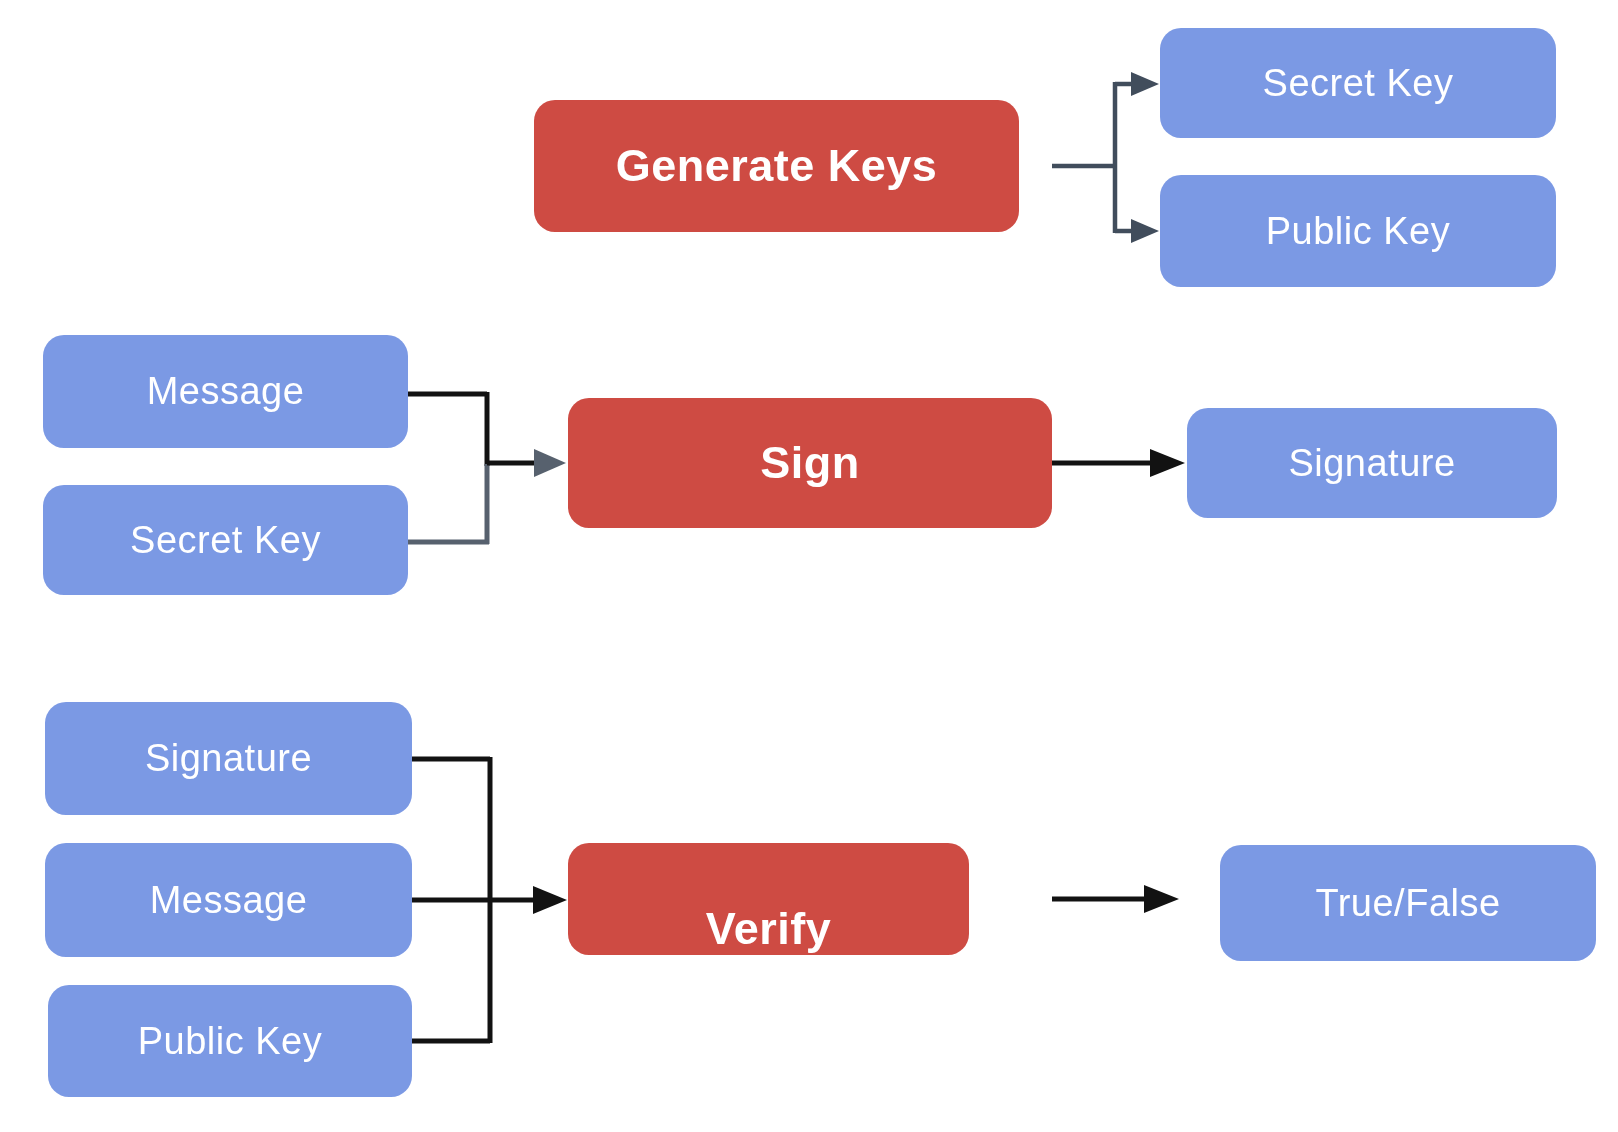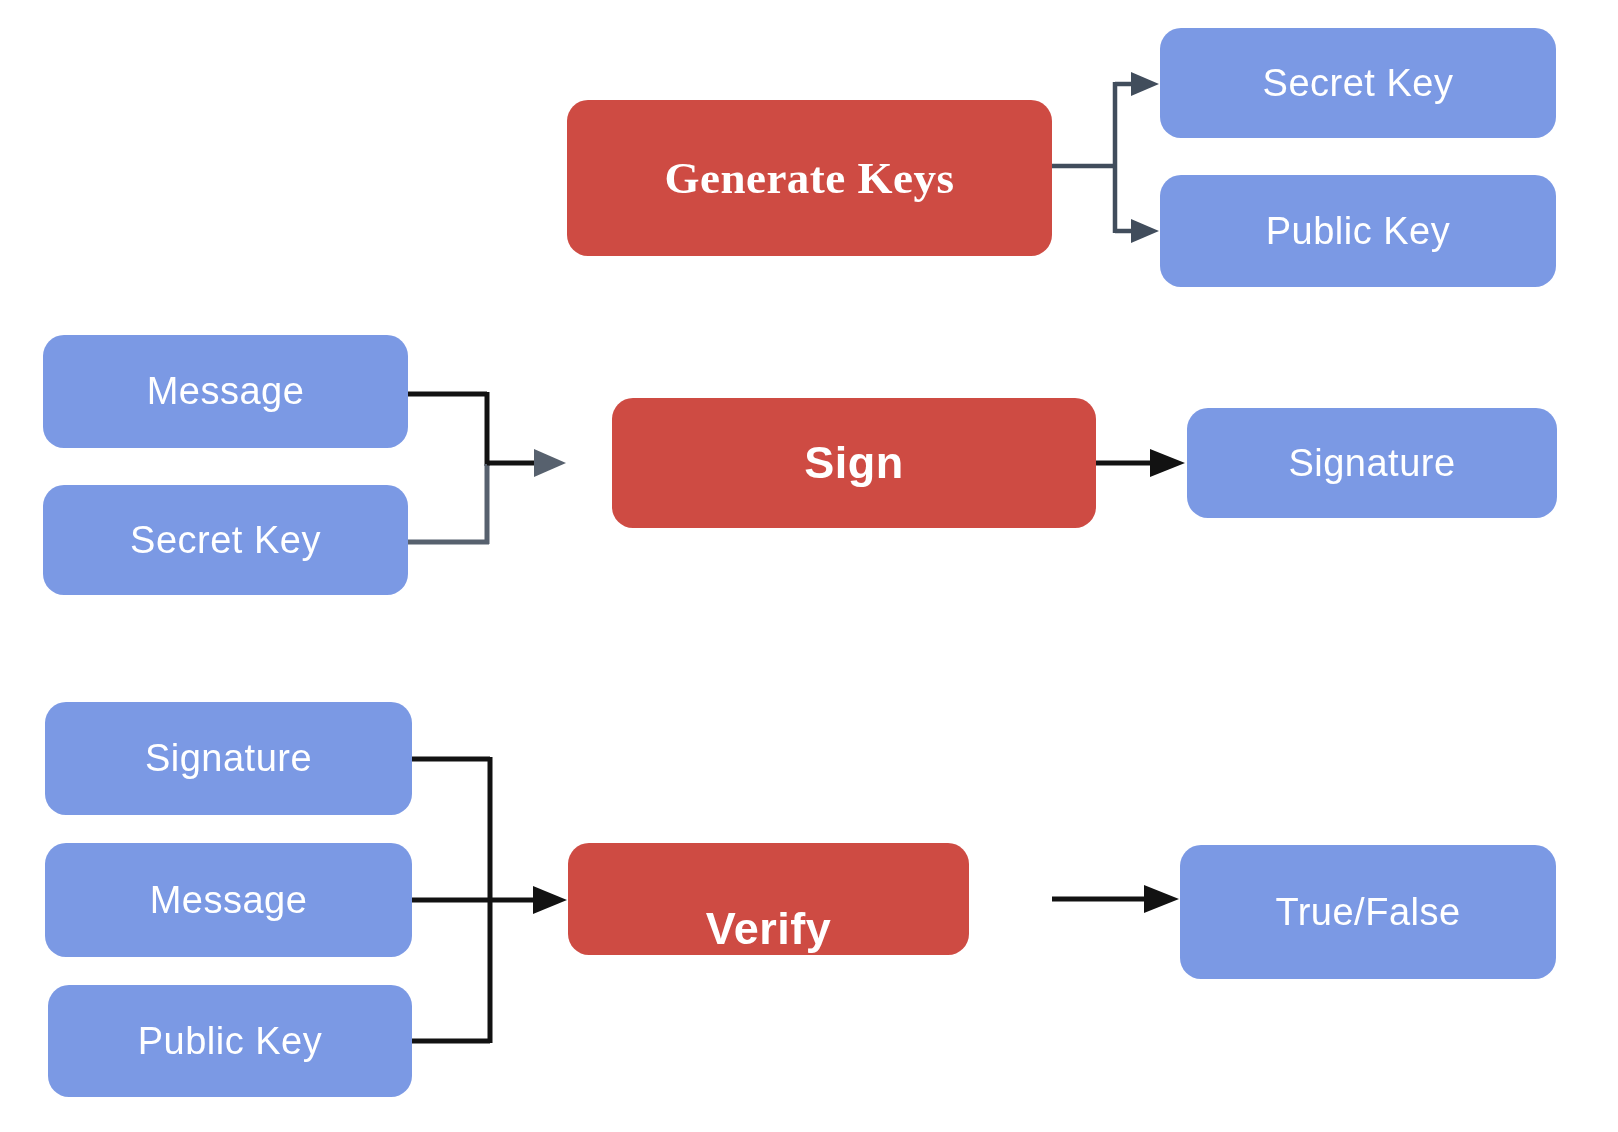--- a/index.html
+++ b/index.html
@@ -57,52 +57,52 @@
 
     <path class="wire" d="M412 759 H490"></path>
     <path class="wire" d="M490 757 V1043"></path>
     <path class="wire" d="M412 1041 H490"></path>
     <path class="wire" d="M412 900 H536"></path>
     <polygon class="head" points="567,900 533,886 533,914"></polygon>
     <path class="wire" d="M1052 899 H1146"></path>
     <polygon class="head" points="1179,899 1144,885 1144,913"></polygon>
   </svg>
 
-  <div class="node process" style="left:567px; top:100px; width:485px; height:156px;font-family:Liberation Serif, serif;">
+  <div class="node process" style="left:534px; top:100px; width:485px; height:132px;">
     <span>Generate Keys</span>
   </div>
   <div class="node data" style="left:1160px; top:28px; width:396px; height:110px;">
     <span>Secret Key</span>
   </div>
   <div class="node data" style="left:1160px; top:175px; width:396px; height:112px;">
     <span>Public Key</span>
   </div>
 
   <div class="node data" style="left:43px; top:335px; width:365px; height:113px;">
     <span>Message</span>
   </div>
   <div class="node data" style="left:43px; top:485px; width:365px; height:110px;">
     <span>Secret Key</span>
   </div>
-  <div class="node process" style="left:568px; top:398px; width:484px; height:130px;margin-left:44px;">
+  <div class="node process" style="left:568px; top:398px; width:484px; height:130px;">
     <span>Sign</span>
   </div>
   <div class="node data" style="left:1187px; top:408px; width:370px; height:110px;">
     <span>Signature</span>
   </div>
 
   <div class="node data" style="left:45px; top:702px; width:367px; height:113px;">
     <span>Signature</span>
   </div>
   <div class="node data" style="left:45px; top:843px; width:367px; height:114px;">
     <span>Message</span>
   </div>
   <div class="node data" style="left:48px; top:985px; width:364px; height:112px;">
     <span>Public Key</span>
   </div>
   <div class="node process" style="left:568px; top:843px; width:401px; height:112px;align-items:flex-end;">
     <span>Verify</span>
   </div>
-  <div class="node data" style="left:1180px; top:845px; width:376px; height:134px;">
+  <div class="node data" style="left:1220px; top:845px; width:376px; height:116px;">
     <span>True/False</span>
   </div>
 
 </div>
 
 </body></html>

